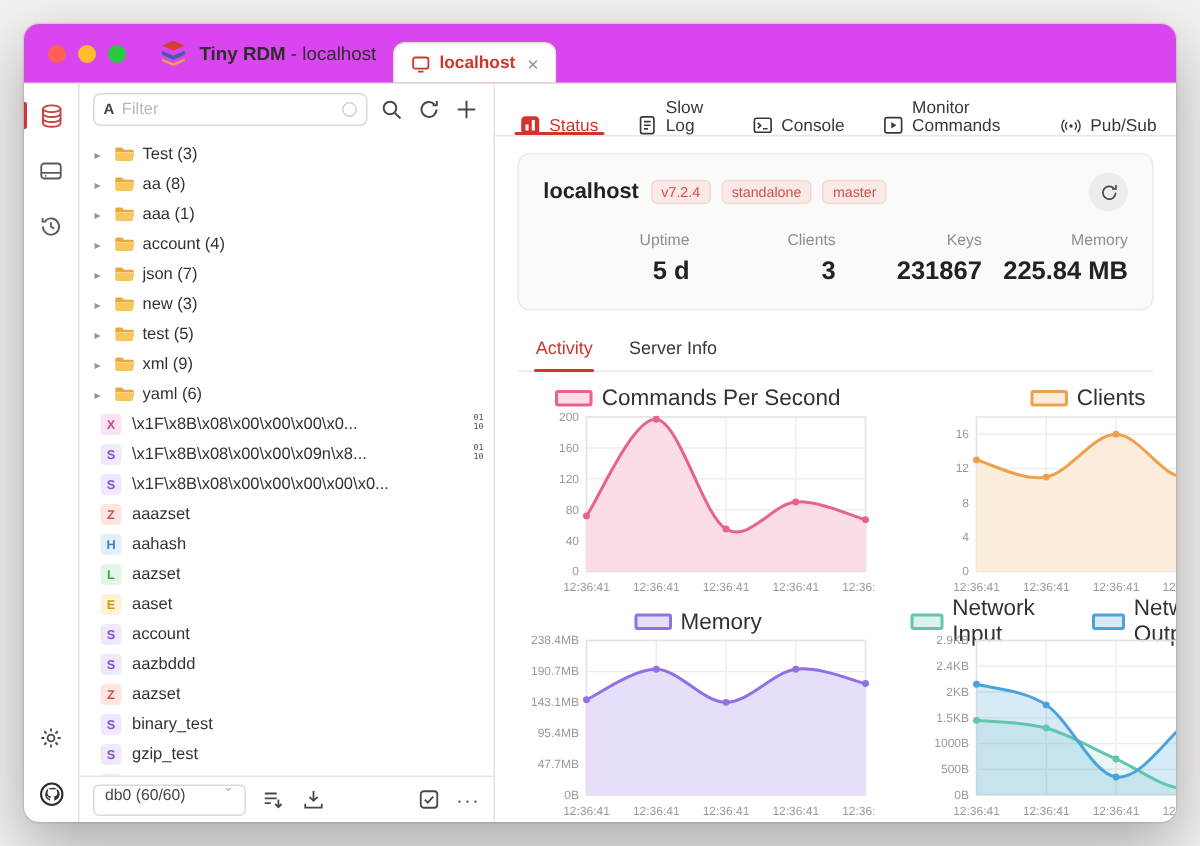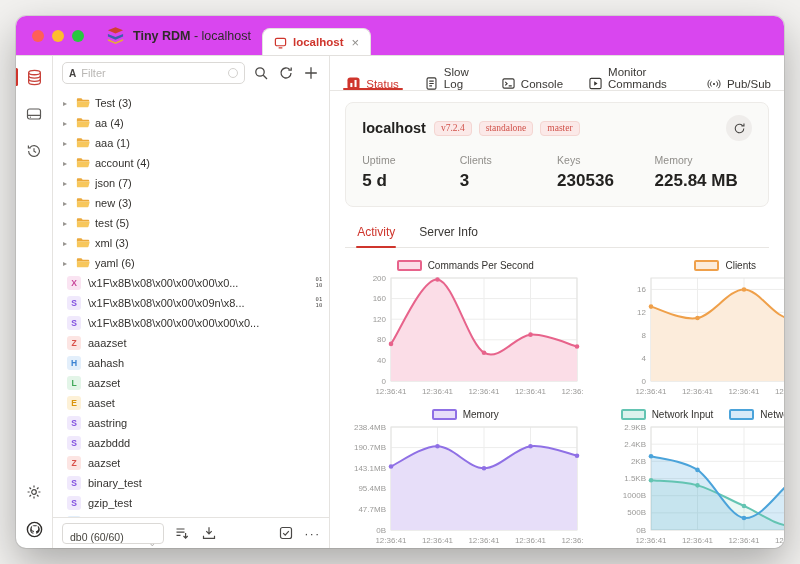--- a/index.html
+++ b/index.html
@@ -43,56 +43,56 @@
   .chev { width:8px; font-size:8px; color:#97948f; flex:0 0 auto; }
   .folder-ic { display:flex; flex:0 0 auto; }
   .row-label { white-space:nowrap; overflow:hidden; }
   .key-row { padding-left:14px; }
   .key-badge { flex:0 0 14px; width:14px; height:14px; border-radius:3px; font-size:8.5px; font-weight:700;
     display:flex; align-items:center; justify-content:center; margin-right:2px; }
   .binary-icon { margin-left:auto; margin-right:7px; display:flex; flex-direction:column; align-items:flex-end;
     font-family:"DejaVu Sans Mono",monospace; font-size:5.5px; line-height:1.05; color:#4a4846; flex:0 0 auto; }
 
   .sidebottom { flex:0 0 31px; border-top:1px solid #e5e3e0; display:flex; align-items:center; gap:9px; padding:0 9px; }
-  .db-select { width:102px; height:21px; border:1px solid #dbd9d6; border-radius:4px; background:#fff; display:flex; align-items:flex-end;
+  .db-select { width:102px; height:21px; border:1px solid #dbd9d6; border-radius:4px; background:#fff; display:flex; align-items:flex-start;
     justify-content:space-between; padding:0 7px; font-size:10.5px; color:#47453f; cursor:pointer; }
   .sel-chev { color:#b3b1ae; font-size:9px; line-height:0; }
   .more-dots { font-size:13px; color:#4a4846; letter-spacing:1px; }
 
   .main { flex:1; display:flex; flex-direction:column; min-width:0; background:#fff; }
   .nav { flex:0 0 35px; border-bottom:1px solid #e8e6e3; display:flex; align-items:stretch; padding-left:4px; }
   .nav-item { display:flex; align-items:flex-end; gap:6px; padding:0 13px; font-size:11.5px; color:#3a3835; position:relative; cursor:pointer; }
   .nav-item.active { color:#cf352c; }
   .nav-item.active::after { content:""; position:absolute; left:9px; right:9px; bottom:0; height:2.5px; background:#cf352c; border-radius:2px; }
   .nav-icon { display:flex; }
 
   .content { flex:1; padding:11px 15px 0; min-height:0; overflow:hidden; }
   .server-card { background:#fafaf8; border:1px solid #edebe8; border-radius:8px; padding:12px 16px 15px; }
   .server-head { display:flex; align-items:center; gap:8px; }
   .server-name { font-size:14.5px; font-weight:700; color:#232220; }
   .badge { font-size:9.5px; color:#d05048; background:#fbe9e8; border:1px solid #f4d6d2; border-radius:4px; padding:1.5px 6px; }
-  .badges { display:flex; gap:7px;font-family:Liberation Serif, serif; }
+  .badges { display:flex; gap:7px; }
   .refresh-btn { margin-left:auto; width:26px; height:26px; border-radius:50%; background:#efedeb; border:none; display:flex;
     align-items:center; justify-content:center; cursor:pointer; }
   .stats { display:flex; margin-top:13px; }
-  .stat { flex:1; }
+  .stat { flex:1;text-align:right; }
   .stat-label { font-size:10.5px; color:#908e8a; }
   .stat-value { font-size:17px; font-weight:600; color:#232220; margin-top:5px; }
 
   .tabs2 { display:flex; border-bottom:1px solid #e8e6e3; margin-top:9px; }
   .tab2 { padding:9px 12px 8px; font-size:12px; color:#3a3835; position:relative; cursor:pointer; }
   .tab2.active { color:#cf352c; }
   .tab2.active::after { content:""; position:absolute; left:11px; right:11px; bottom:-1px; height:2px; background:#cf352c; border-radius:2px; }
 
   .charts { display:grid; grid-template-columns:1fr 1fr; column-gap:24px; row-gap:7px; padding:9px 2px 0; }
   .chart { display:flex; flex-direction:column; align-items:center; }
   .legend { display:flex; gap:16px; align-items:center; height:16px; }
   .legend-item { display:flex; align-items:center; cursor:pointer; }
   .legend-marker { width:25px; height:11px; border:2px solid; border-radius:2px; display:inline-block; }
-  .legend-label { font-size:10px; color:#34322f; margin-left:6px; }
+  .legend-label { font-size:15px; color:#34322f; margin-left:6px; }
   svg text { font-family:"Liberation Sans",sans-serif; }
 </style>
 </head>
 <body>
 
 <div class="window">
 
   <div class="titlebar">
     <div class="traffic">
       <span class="tl" style="background:#ff5f57"></span>
@@ -201,21 +201,21 @@
             </div>
 
             <div class="row folder-row">
               <span class="chev">▸</span>
               <span class="folder-ic">
                 <svg viewBox="0 0 16 13" width="14" height="12">
                   <path d="M1 2.1C1 1.6 1.4 1.1 2 1.1h4.2l1.4 1.7h6.5c.6 0 1 .4 1 1v1H1z" fill="#eba93c"></path>
                   <path d="M1 3.9l1.6 1h12c.6 0 1 .5.9 1.1l-1.2 4.6c-.1.5-.5.8-1 .8H2c-.6 0-1-.4-1-1z" fill="#f7c75c"></path>
                 </svg>
               </span>
-              <span class="row-label">aa (4)</span>
+              <span class="row-label">aa (8)</span>
             </div>
 
             <div class="row folder-row">
               <span class="chev">▸</span>
               <span class="folder-ic">
                 <svg viewBox="0 0 16 13" width="14" height="12">
                   <path d="M1 2.1C1 1.6 1.4 1.1 2 1.1h4.2l1.4 1.7h6.5c.6 0 1 .4 1 1v1H1z" fill="#eba93c"></path>
                   <path d="M1 3.9l1.6 1h12c.6 0 1 .5.9 1.1l-1.2 4.6c-.1.5-.5.8-1 .8H2c-.6 0-1-.4-1-1z" fill="#f7c75c"></path>
                 </svg>
               </span>
@@ -267,21 +267,21 @@
             </div>
 
             <div class="row folder-row">
               <span class="chev">▸</span>
               <span class="folder-ic">
                 <svg viewBox="0 0 16 13" width="14" height="12">
                   <path d="M1 2.1C1 1.6 1.4 1.1 2 1.1h4.2l1.4 1.7h6.5c.6 0 1 .4 1 1v1H1z" fill="#eba93c"></path>
                   <path d="M1 3.9l1.6 1h12c.6 0 1 .5.9 1.1l-1.2 4.6c-.1.5-.5.8-1 .8H2c-.6 0-1-.4-1-1z" fill="#f7c75c"></path>
                 </svg>
               </span>
-              <span class="row-label">xml (3)</span>
+              <span class="row-label">xml (9)</span>
             </div>
 
             <div class="row folder-row">
               <span class="chev">▸</span>
               <span class="folder-ic">
                 <svg viewBox="0 0 16 13" width="14" height="12">
                   <path d="M1 2.1C1 1.6 1.4 1.1 2 1.1h4.2l1.4 1.7h6.5c.6 0 1 .4 1 1v1H1z" fill="#eba93c"></path>
                   <path d="M1 3.9l1.6 1h12c.6 0 1 .5.9 1.1l-1.2 4.6c-.1.5-.5.8-1 .8H2c-.6 0-1-.4-1-1z" fill="#f7c75c"></path>
                 </svg>
               </span>
@@ -348,21 +348,21 @@
               <span class="key-badge" style="color: rgb(217, 148, 14); background: rgb(253, 241, 215);">E</span>
               <span class="row-label">aaset</span>
               <span class="binary-icon" style="visibility: hidden;">
                 <span>01</span>
                 <span>10</span>
               </span>
             </div>
 
             <div class="row key-row">
               <span class="key-badge" style="color: rgb(130, 80, 223); background: rgb(240, 233, 252);">S</span>
-              <span class="row-label">aastring</span>
+              <span class="row-label">account</span>
               <span class="binary-icon" style="visibility: hidden;">
                 <span>01</span>
                 <span>10</span>
               </span>
             </div>
 
             <div class="row key-row">
               <span class="key-badge" style="color: rgb(130, 80, 223); background: rgb(240, 233, 252);">S</span>
               <span class="row-label">aazbddd</span>
               <span class="binary-icon" style="visibility: hidden;">
@@ -512,21 +512,21 @@
                 <div class="stat-value">5 d</div>
               </div>
 
               <div class="stat">
                 <div class="stat-label">Clients</div>
                 <div class="stat-value">3</div>
               </div>
 
               <div class="stat">
                 <div class="stat-label">Keys</div>
-                <div class="stat-value">230536</div>
+                <div class="stat-value">231867</div>
               </div>
 
               <div class="stat">
                 <div class="stat-label">Memory</div>
                 <div class="stat-value">225.84 MB</div>
               </div>
             </div>
         </div>
 
         <div class="tabs2">

